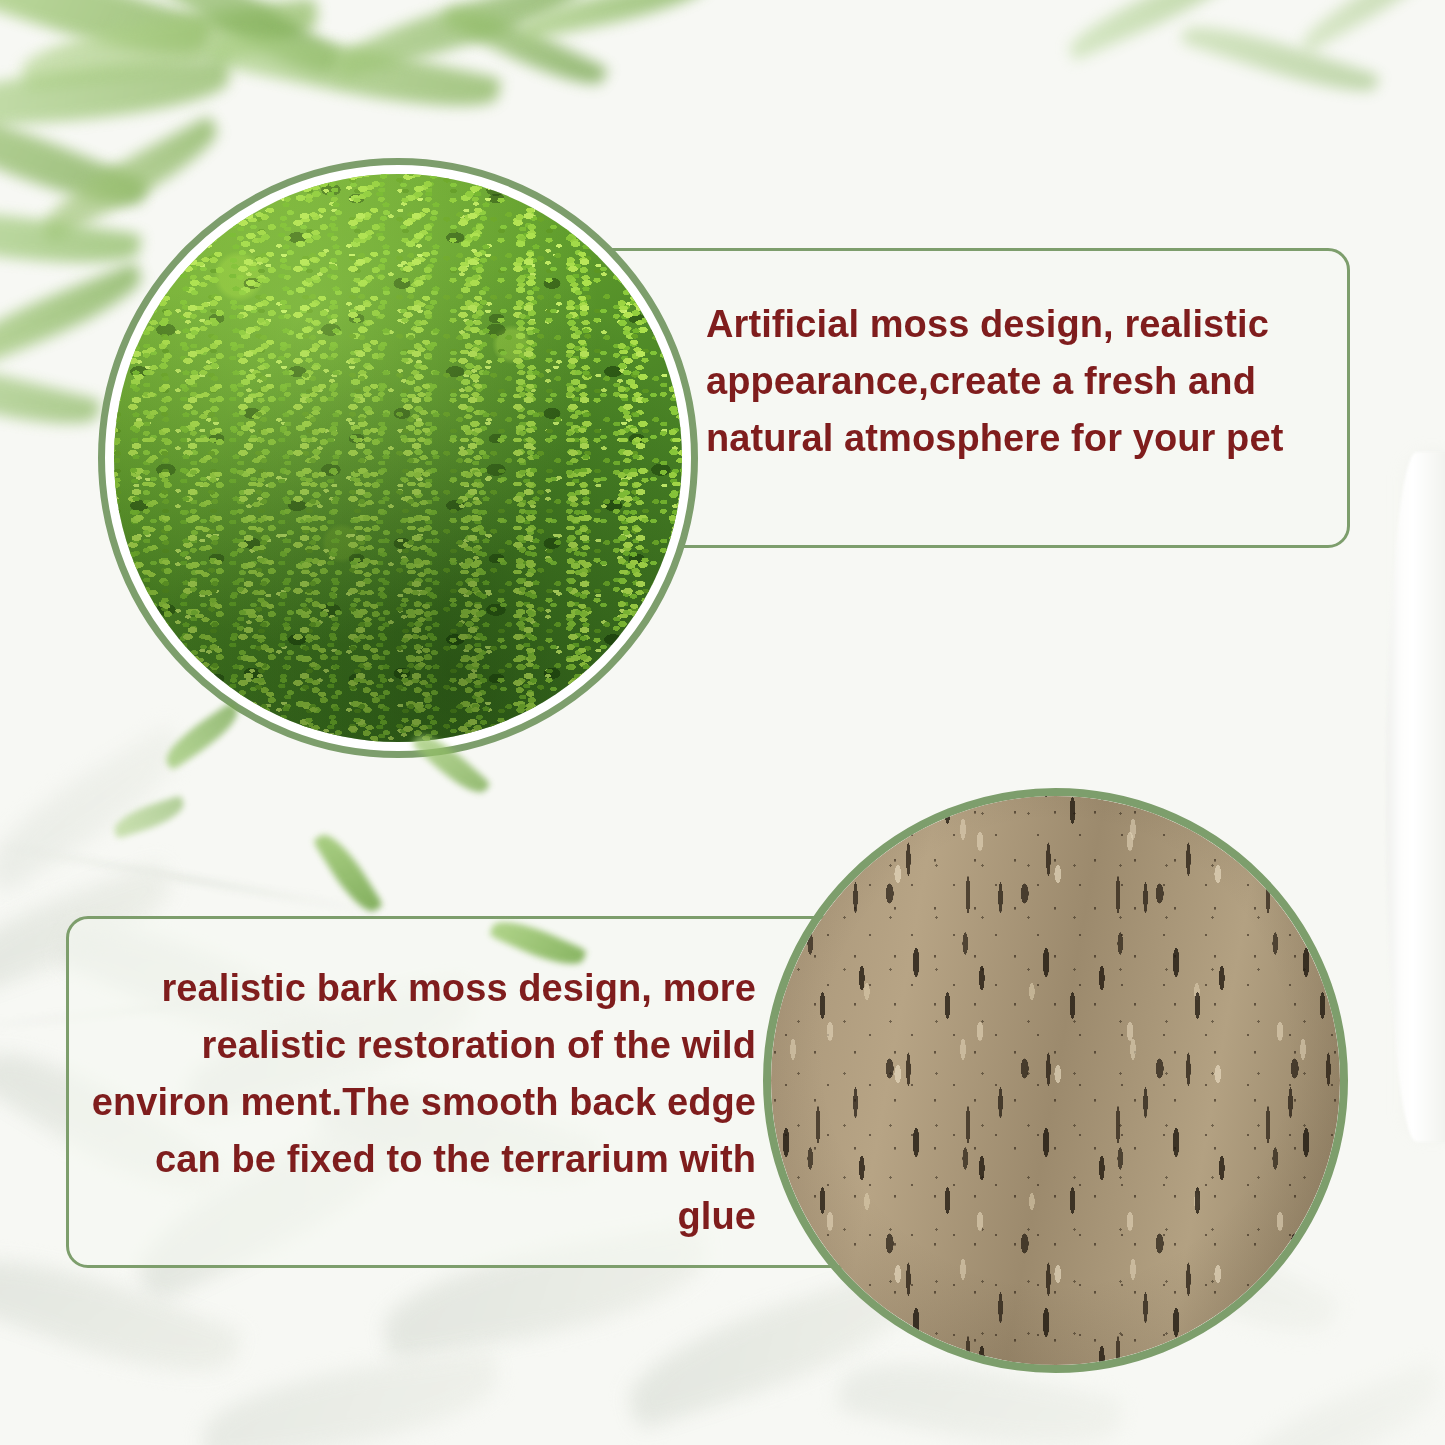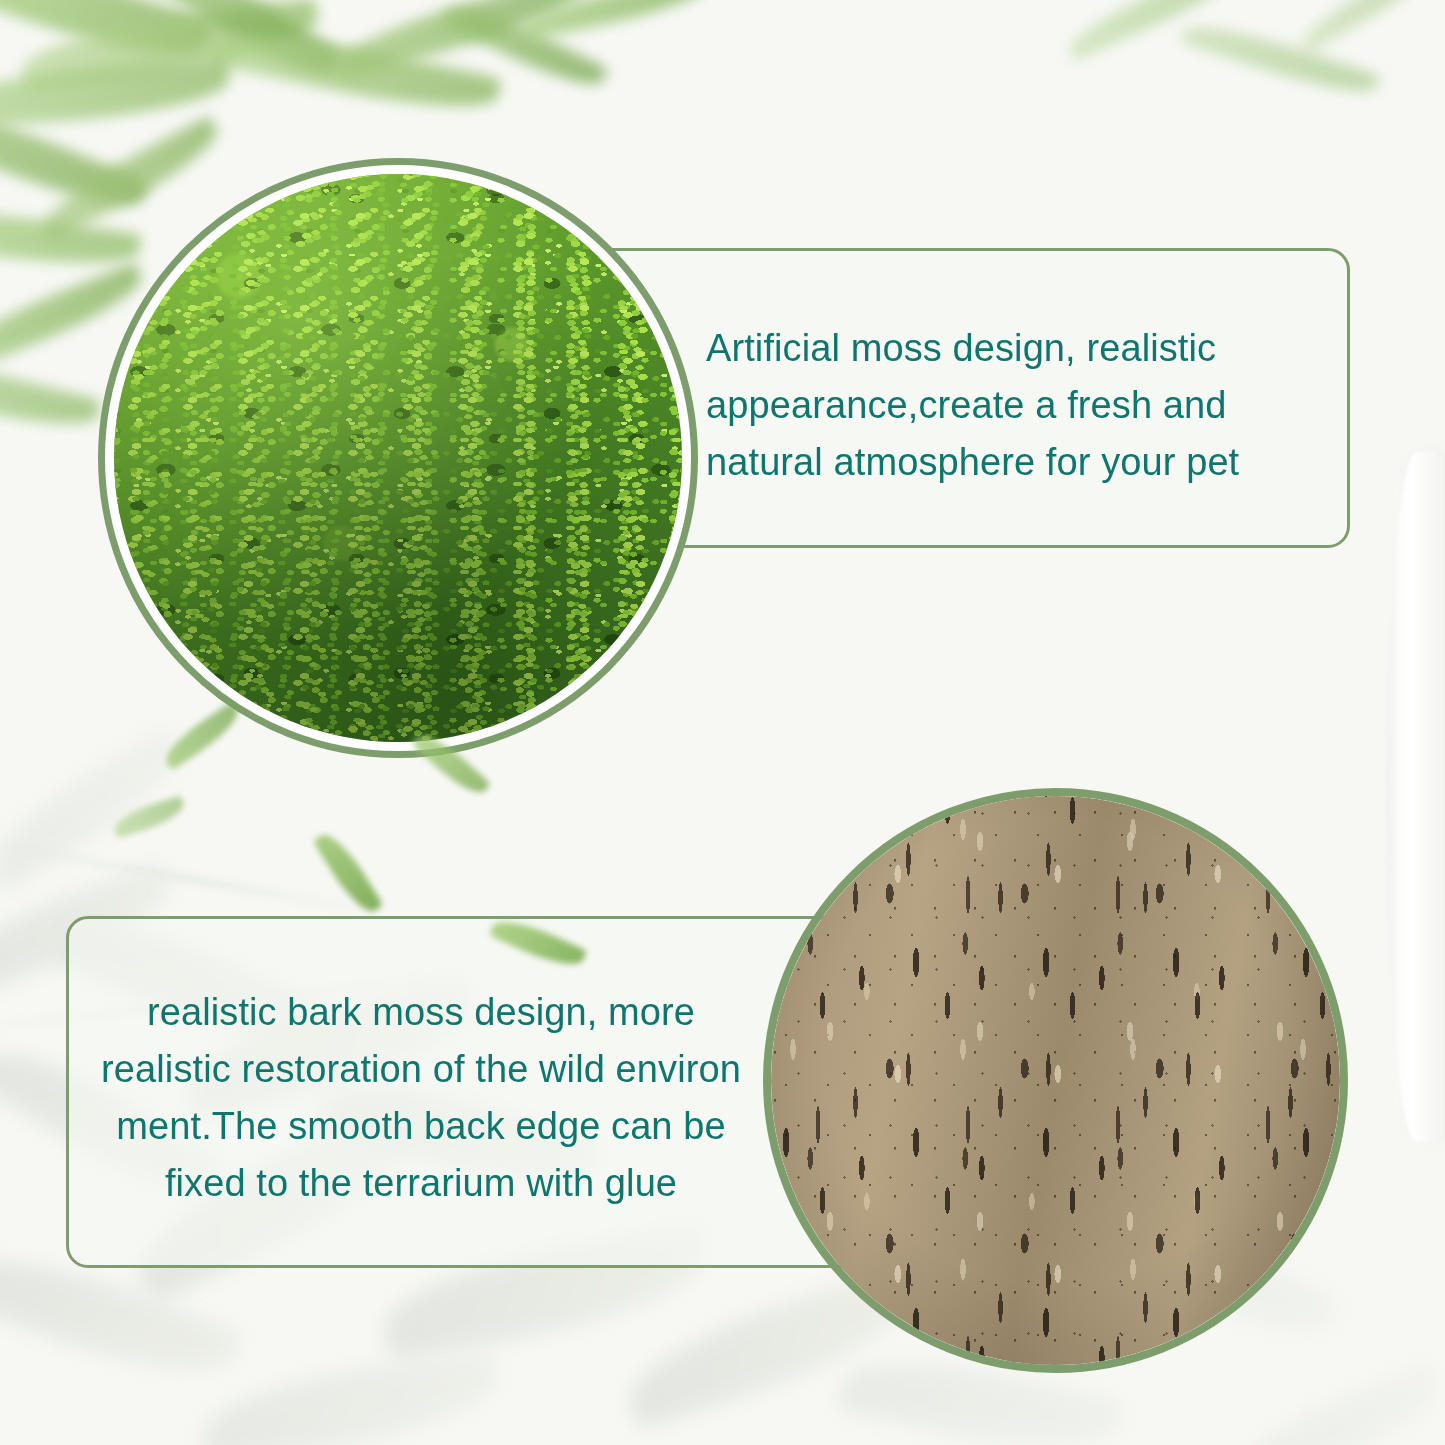--- a/index.html
+++ b/index.html
@@ -58,34 +58,33 @@
   .callout{
     position:absolute;
     box-sizing:border-box;
     border:3px solid #7d9e6c;
     border-radius:22px;
     background:rgba(246,248,242,.62);
   }
 
   .callout-text{
     position:absolute;
-    color:#0f766e;
-    font-weight:400;
+    color:#7f1d1d;
+    font-weight:700;
     letter-spacing:.1px;
-    margin-top:24px;
   }
   #moss-text{
     left:706px;top:296px;width:640px;
     font-size:38px;line-height:57px;
     text-align:left;
   }
   #bark-text{
     left:86px;top:960px;width:670px;
     font-size:38px;line-height:57px;
-    text-align:center;
+    text-align:right;
   }
 
   
   .photo-circle{
     position:absolute;
     border-radius:50%;
     overflow:hidden;
   }
   
   #moss-circle{

